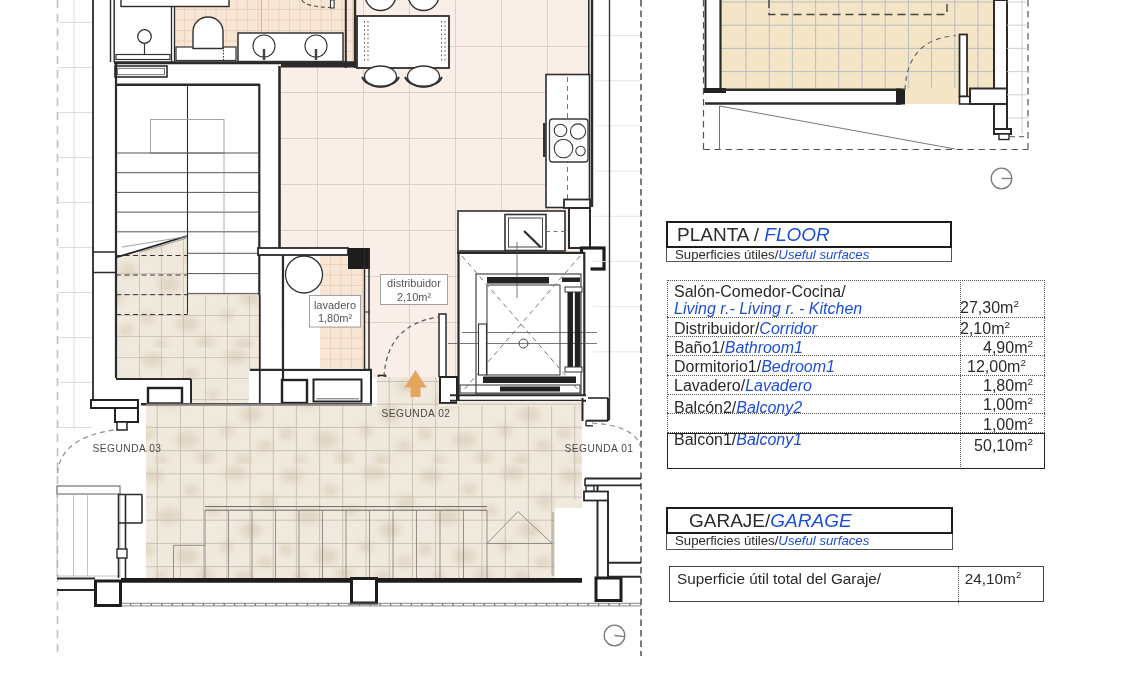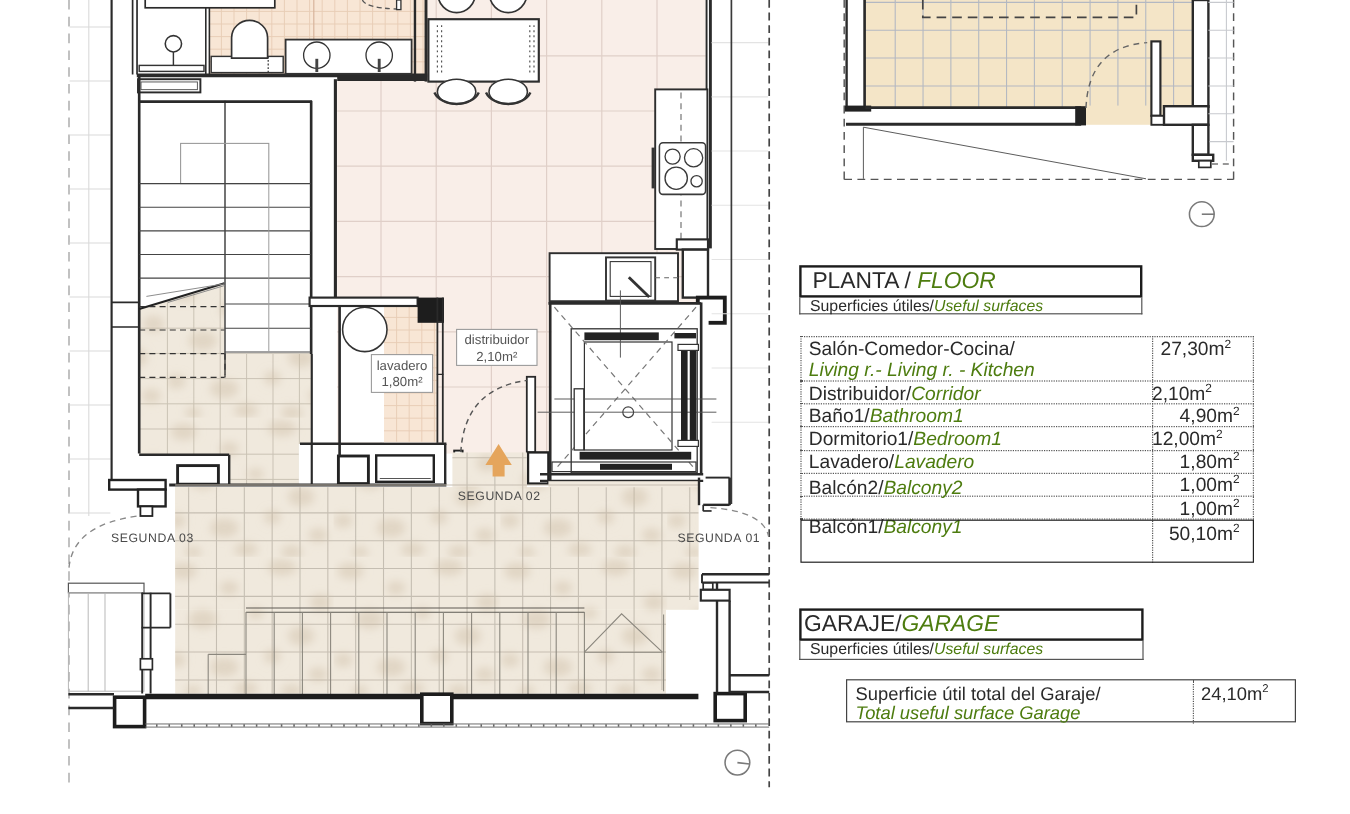--- a/index.html
+++ b/index.html
@@ -1,20 +1,20 @@
 <!DOCTYPE html>
 <html><head>
 <meta charset="utf-8">
 <style>
   html,body{margin:0;padding:0;background:#ffffff;}
   body{width:1125px;height:678px;position:relative;overflow:hidden;
        font-family:"Liberation Sans", sans-serif;}
   #plan{position:absolute;left:0;top:0;}
   .abs{position:absolute;box-sizing:border-box;}
-  .it{font-style:italic;color:#4d7c0f;}
+  .it{font-style:italic;color:#1d4ed8;}
   sup{font-size:62%;vertical-align:super;line-height:0;}
 </style>
 </head>
 <body>
 
 <svg id="plan" width="1125" height="678" viewBox="0 0 1125 678">
 <defs>
 <filter id="soft" x="-30%" y="-30%" width="160%" height="160%">
         <feGaussianBlur stdDeviation="3.5"></feGaussianBlur>
       </filter>
@@ -486,52 +486,51 @@
 <div class="abs" style="left:666px;top:247.5px;width:286px;height:14.5px;border:1px solid #555;border-top:none;font-size:13.2px;color:#2a2a2a;line-height:13px;padding-left:8px;">Superficies útiles/<span class="it">Useful surfaces</span></div>
 
 <div class="abs" style="left:667px;top:280px;width:378px;height:189px;font-size:16px;color:#2a2a2a;">
 
   <div class="abs" style="left:0;top:0;width:378px;height:153.2px;border:1px dotted #555;"></div>
 
   <div class="abs" style="left:293px;top:0;width:1px;height:189px;border-left:1px dotted #555;"></div>
 
   <div class="abs" style="left:7px;top:3px;">Salón-Comedor-Cocina/</div>
   <div class="abs" style="left:7px;top:20px;"><span class="it">Living r.- Living r. - Kitchen</span></div>
-  <div class="abs" style="left:293px;top:3px;width:73px;text-align:center;">27,30m<sup>2</sup></div>
+  <div class="abs" style="left:293px;top:19px;width:73px;text-align:left;">27,30m<sup>2</sup></div>
 
   <div class="abs" style="left:0;top:18.8px;width:378px;height:19.2px;border-bottom:1px dotted #555;"></div>
   <div class="abs" style="left:0;top:38px;width:378px;height:19.2px;border-bottom:1px dotted #555;"></div>
   <div class="abs" style="left:7px;top:39.5px;">Distribuidor/<span class="it">Corridor</span></div>
   <div class="abs" style="left:293px;top:39.5px;width:73px;text-align:left;">2,10m<sup>2</sup></div>
 
   <div class="abs" style="left:0;top:57.2px;width:378px;height:19.2px;border-bottom:1px dotted #555;"></div>
   <div class="abs" style="left:7px;top:58.7px;">Baño1/<span class="it">Bathroom1</span></div>
   <div class="abs" style="left:293px;top:58.7px;width:73px;text-align:right;">4,90m<sup>2</sup></div>
 
   <div class="abs" style="left:0;top:76.4px;width:378px;height:19.2px;border-bottom:1px dotted #555;"></div>
   <div class="abs" style="left:7px;top:77.9px;">Dormitorio1/<span class="it">Bedroom1</span></div>
-  <div class="abs" style="left:293px;top:77.9px;width:73px;text-align:left;">12,00m<sup>2</sup></div>
+  <div class="abs" style="left:293px;top:77.9px;width:73px;text-align:center;">12,00m<sup>2</sup></div>
 
   <div class="abs" style="left:0;top:95.6px;width:378px;height:19.2px;border-bottom:1px dotted #555;"></div>
   <div class="abs" style="left:7px;top:97.1px;">Lavadero/<span class="it">Lavadero</span></div>
   <div class="abs" style="left:293px;top:97.1px;width:73px;text-align:right;">1,80m<sup>2</sup></div>
 
   <div class="abs" style="left:0;top:114.8px;width:378px;height:19.2px;border-bottom:1px dotted #555;"></div>
   <div class="abs" style="left:7px;top:116.3px;margin-top:35px;">Balcón1/<span class="it">Balcony1</span></div>
   <div class="abs" style="left:293px;top:116.3px;width:73px;text-align:right;">1,00m<sup>2</sup></div>
 
   <div class="abs" style="left:7px;top:119px;">Balcón2/<span class="it">Balcony2</span></div>
   <div class="abs" style="left:293px;top:135.5px;width:73px;text-align:right;">1,00m<sup>2</sup></div>
 
   <div class="abs" style="left:0;top:153.2px;width:378px;height:35.8px;border:1.4px solid #222;"></div>
   <div class="abs" style="left:293px;top:157px;width:73px;text-align:right;">50,10m<sup>2</sup></div>
 </div>
 
-<div class="abs" style="left:666px;top:507px;width:287px;height:27px;border:2.2px solid #1c1c1c;font-size:19px;color:#2a2a2a;line-height:23px;padding-left:2px;">GARAJE/<span class="it">GARAGE</span></div>
+<div class="abs" style="left:666px;top:507px;width:287px;height:27px;border:2.2px solid #1c1c1c;font-size:19px;color:#2a2a2a;line-height:23px;padding-left:21px;">GARAJE/<span class="it">GARAGE</span></div>
 
 <div class="abs" style="left:666px;top:534px;width:287px;height:16px;border:1px solid #555;border-top:none;font-size:13.2px;color:#2a2a2a;line-height:14px;padding-left:8px;">Superficies útiles/<span class="it">Useful surfaces</span></div>
 
-<div class="abs" style="left:669px;top:566px;width:375px;height:36px;border:1px solid #444;font-size:15.3px;color:#2a2a2a;margin-left:36px;">
+<div class="abs" style="left:669px;top:566px;width:375px;height:36px;border:1px solid #444;font-size:15.3px;color:#2a2a2a;">
   <div class="abs" style="left:288px;top:0;width:1px;height:36px;border-left:1px dotted #555;"></div>
   <div class="abs" style="left:7px;top:2.5px;">Superficie útil total del Garaje/</div>
-  <div class="abs" style="left:7px;top:18.5px;"><span class="it">Total useful surface Garage</span></div>
   <div class="abs" style="left:288px;top:2.5px;width:70px;text-align:center;">24,10m<sup>2</sup></div>
 </div>
 
 </body></html>

